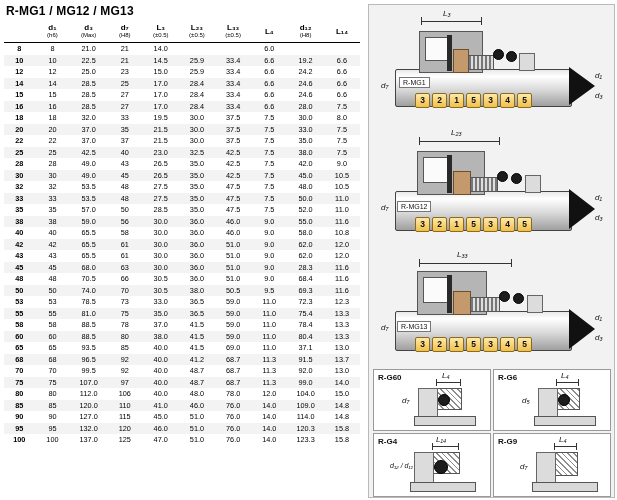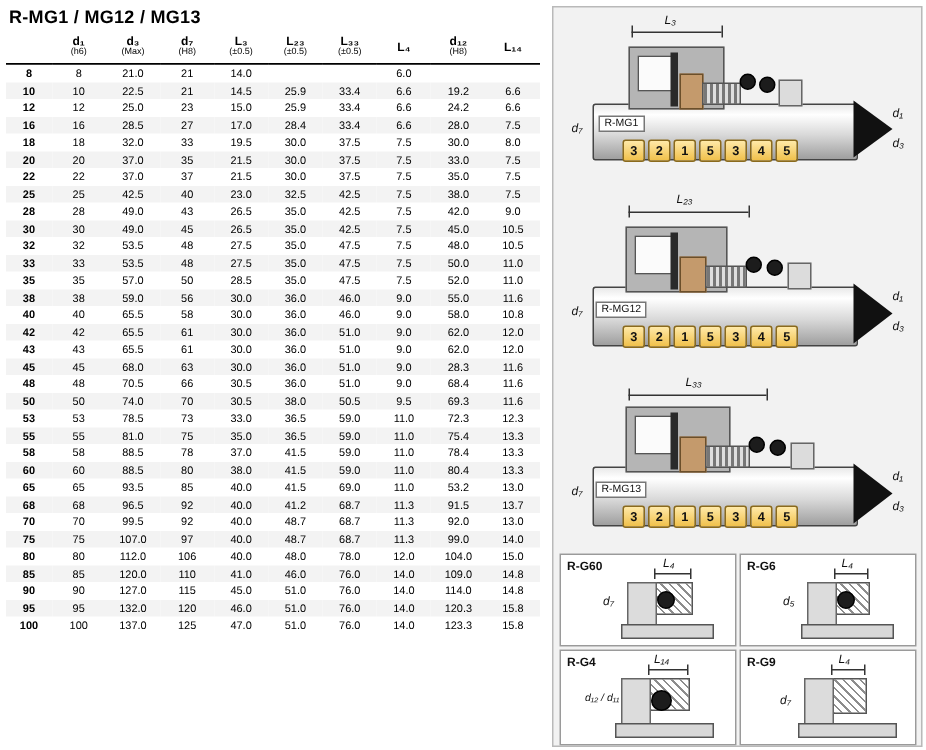--- a/index.html
+++ b/index.html
@@ -186,20 +186,44 @@
             <td class="colx">25.0</td>
             <td class="colx">23</td>
             <td class="colx">15.0</td>
             <td class="colx">25.9</td>
             <td class="colx">33.4</td>
             <td class="colx">6.6</td>
             <td class="colx">24.2</td>
             <td class="colx">6.6</td>
           </tr>
           <tr>
+            <td class="col0">14</td>
+            <td class="colx">14</td>
+            <td class="colx">28.5</td>
+            <td class="colx">25</td>
+            <td class="colx">17.0</td>
+            <td class="colx">28.4</td>
+            <td class="colx">33.4</td>
+            <td class="colx">6.6</td>
+            <td class="colx">24.6</td>
+            <td class="colx">6.6</td>
+          </tr>
+          <tr>
+            <td class="col0">15</td>
+            <td class="colx">15</td>
+            <td class="colx">28.5</td>
+            <td class="colx">27</td>
+            <td class="colx">17.0</td>
+            <td class="colx">28.4</td>
+            <td class="colx">33.4</td>
+            <td class="colx">6.6</td>
+            <td class="colx">24.6</td>
+            <td class="colx">6.6</td>
+          </tr>
+          <tr>
             <td class="col0">16</td>
             <td class="colx">16</td>
             <td class="colx">28.5</td>
             <td class="colx">27</td>
             <td class="colx">17.0</td>
             <td class="colx">28.4</td>
             <td class="colx">33.4</td>
             <td class="colx">6.6</td>
             <td class="colx">28.0</td>
             <td class="colx">7.5</td>
@@ -446,21 +470,21 @@
           </tr>
           <tr>
             <td class="col0">65</td>
             <td class="colx">65</td>
             <td class="colx">93.5</td>
             <td class="colx">85</td>
             <td class="colx">40.0</td>
             <td class="colx">41.5</td>
             <td class="colx">69.0</td>
             <td class="colx">11.0</td>
-            <td class="colx">53.2</td>
+            <td class="colx">37.1</td>
             <td class="colx">13.0</td>
           </tr>
           <tr>
             <td class="col0">68</td>
             <td class="colx">68</td>
             <td class="colx">96.5</td>
             <td class="colx">92</td>
             <td class="colx">40.0</td>
             <td class="colx">41.2</td>
             <td class="colx">68.7</td>

